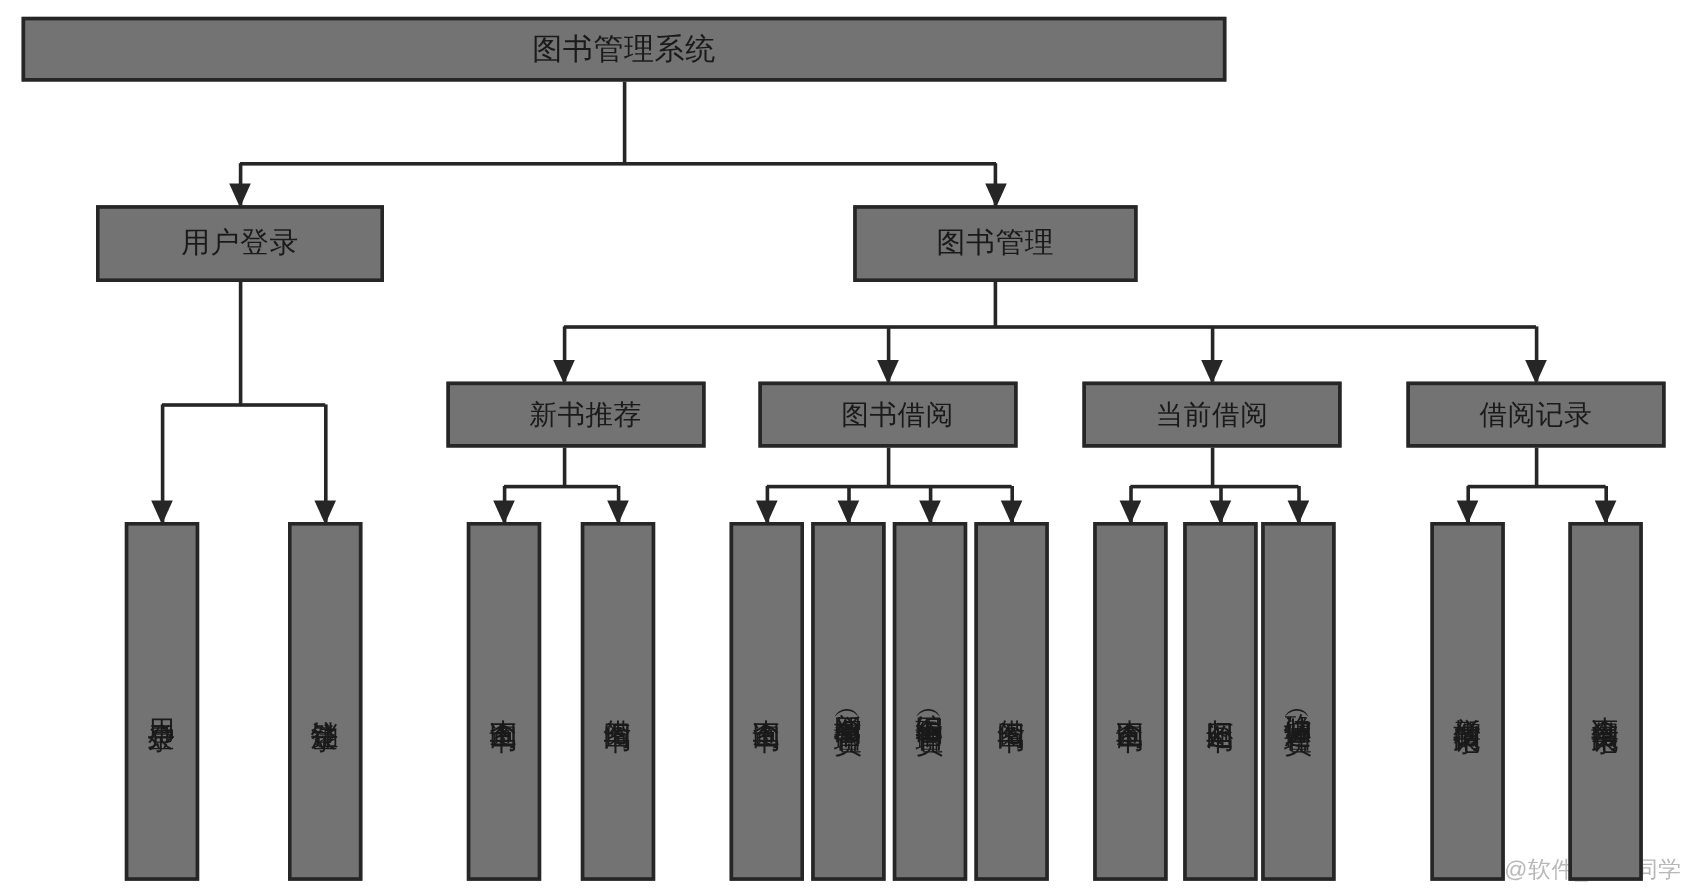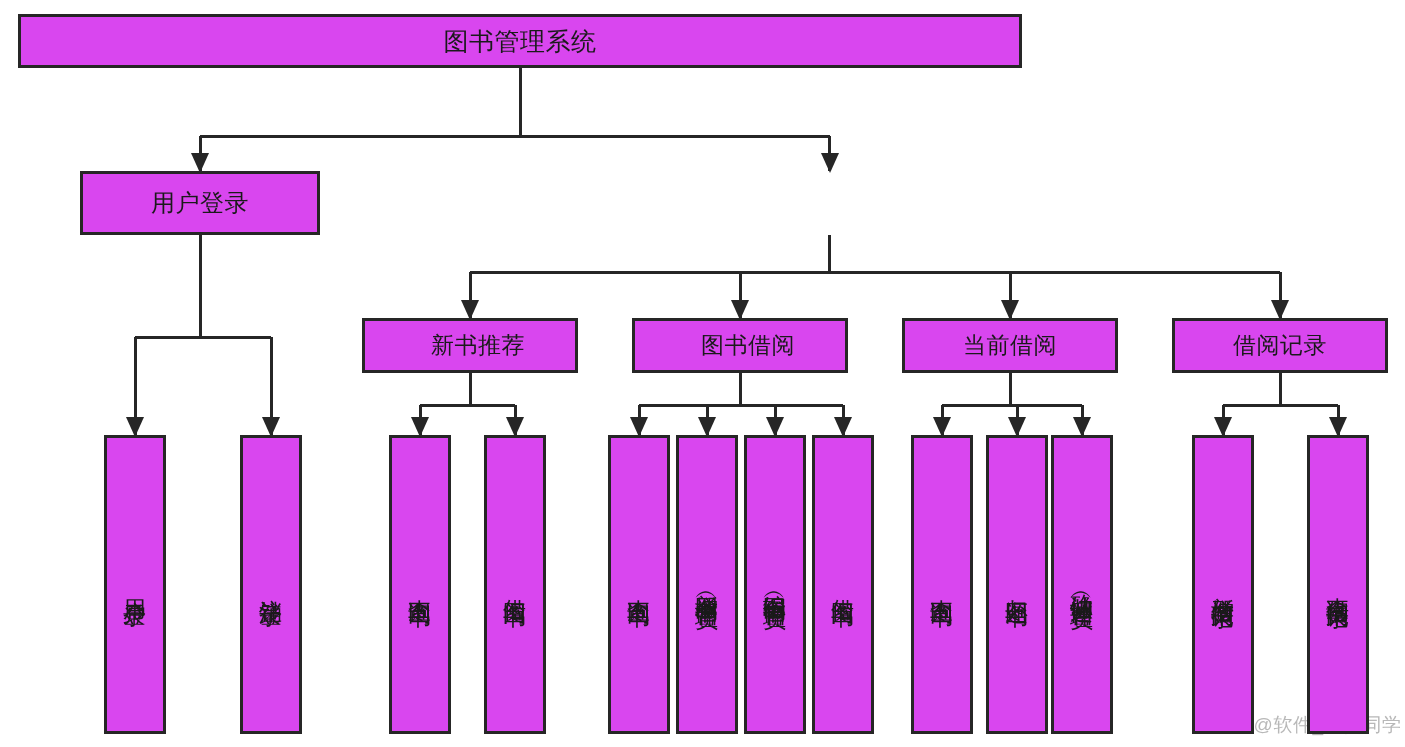--- a/index.html
+++ b/index.html
@@ -13,21 +13,21 @@
   #diagram-canvas {
     position: relative;
     width: 1405px;
     height: 747px;
     background: #ffffff;
     overflow: hidden;
   }
   .node {
     position: absolute;
     box-sizing: border-box;
-    background: #d946ef;
+    background: #737373;
     border: 3px solid #262626;
     display: flex;
     align-items: center;
     justify-content: center;
     color: #1a1a1a;
   }
   .node-label {
     font-size: 24px;
     line-height: 1.15;
     letter-spacing: 0.5px;
@@ -78,21 +78,24 @@
 
 <div id="diagram-canvas">
 
   <div class="watermark" style="left: 1192px; top: 712px;">CSDN @软件_小贺同学</div>
 <div class="node root" style="left: 18px; top: 14px; width: 1004px; height: 54px;">
       <span class="node-label">图书管理系统</span>
     </div>
     <div class="node level2" style="left: 80px; top: 171px; width: 240px; height: 64px;">
       <span class="node-label">用户登录</span>
     </div>
-    <div class="node level3" style="left: 362px; top: 318px; width: 216px; height: 55px; padding-left: 16px;">
+    <div class="node level2" style="left: 711px; top: 171px; width: 237px; height: 64px;">
+      <span class="node-label">图书管理</span>
+    </div>
+    <div class="node level3" style="left: 372px; top: 318px; width: 216px; height: 55px; padding-left: 16px;">
       <span class="node-label">新书推荐</span>
     </div>
     <div class="node level3" style="left: 632px; top: 318px; width: 216px; height: 55px; padding-left: 16px;">
       <span class="node-label">图书借阅</span>
     </div>
     <div class="node level3" style="left: 1172px; top: 318px; width: 216px; height: 55px;">
       <span class="node-label">借阅记录</span>
     </div>
     <div class="node level3" style="left: 902px; top: 318px; width: 216px; height: 55px;">
       <span class="node-label">当前借阅</span>

